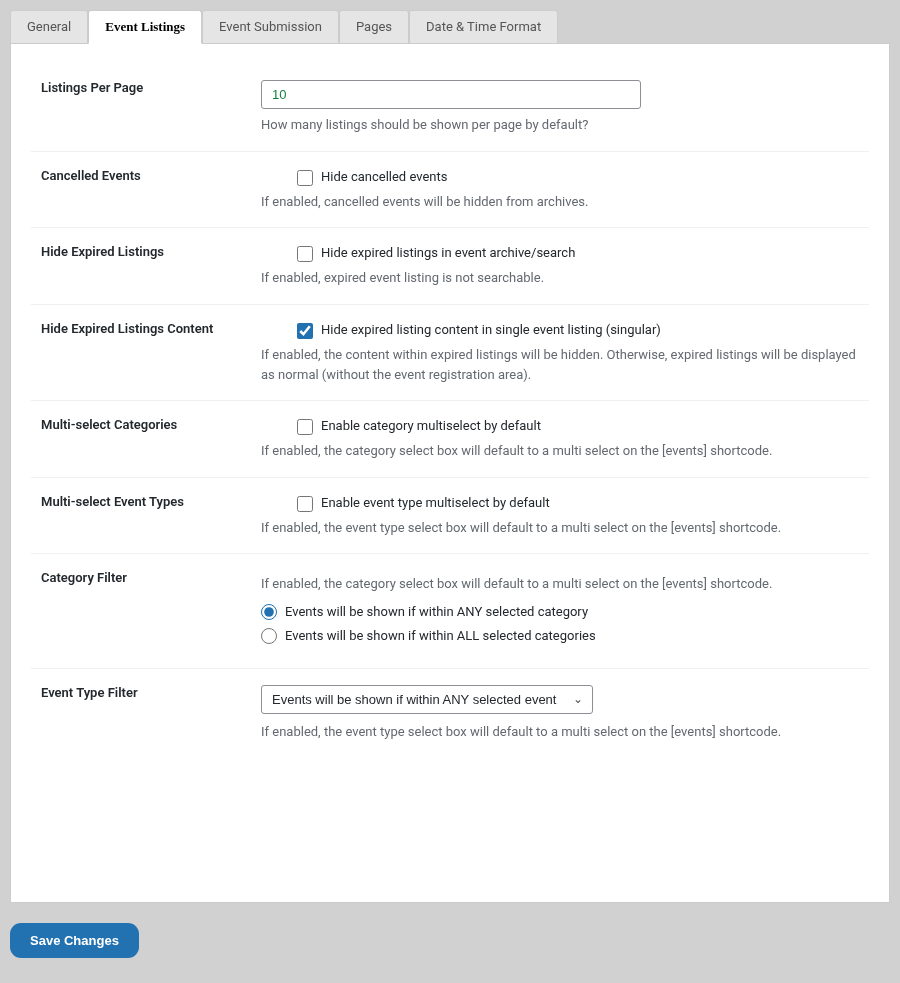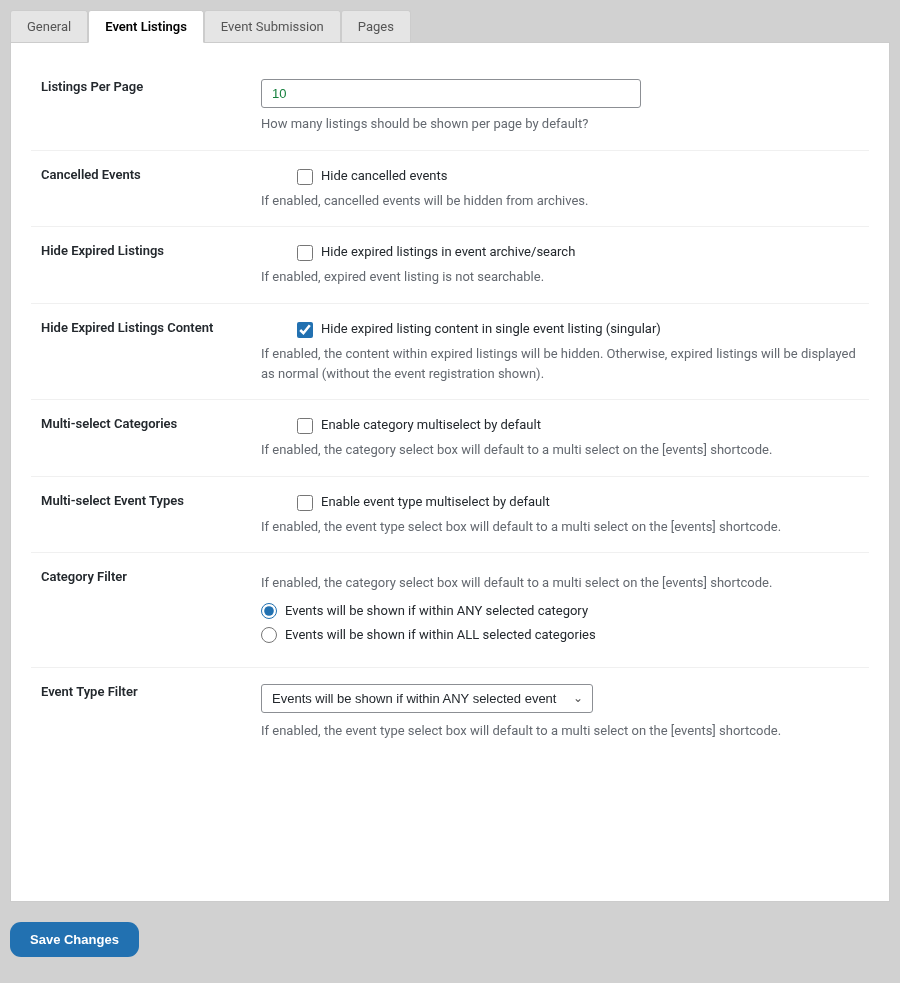--- a/index.html
+++ b/index.html
@@ -27,20 +27,21 @@
       border-radius: 3px 3px 0 0;
     }
     .tab.active {
       background: #fff;
       color: #000;
       border-color: #ccc;
       border-bottom: 1px solid #fff;
       margin-bottom: -1px;
       z-index: 2;
       font-weight: 600;
+      font-family: Liberation Serif, serif;
     }
     .panel {
       background: #fff;
       border: 1px solid #ccc;
       padding: 20px 20px 30px 20px;
       min-height: 860px;
     }
     .settings-table {
       width: 100%;
       border-collapse: collapse;
@@ -160,20 +161,21 @@
     }
   </style>
 </head>
 <body>
 
 <div class="tabs">
   <div class="tab">General</div>
   <div class="tab active">Event Listings</div>
   <div class="tab">Event Submission</div>
   <div class="tab">Pages</div>
+  <div class="tab">Date &amp; Time Format</div>
 </div>
 
 <div class="panel">
   <table class="settings-table">
     <tbody>
 
       <tr>
         <td class="label-cell">
           <span>Listings Per Page</span>
         </td>
@@ -211,21 +213,21 @@
 
       <tr>
         <td class="label-cell">
           <span>Hide Expired Listings Content</span>
         </td>
         <td class="field-cell">
           <div class="checkbox-row">
             <input type="checkbox" id="hide-expired-content" checked="" style="">
             <label for="hide-expired-content">Hide expired listing content in single event listing (singular)</label>
           </div>
-          <div class="hint">If enabled, the content within expired listings will be hidden. Otherwise, expired listings will be displayed as normal (without the event registration shown).</div>
+          <div class="hint">If enabled, the content within expired listings will be hidden. Otherwise, expired listings will be displayed as normal (without the event registration area).</div>
         </td>
       </tr>
 
       <tr>
         <td class="label-cell">
           <span>Multi-select Categories</span>
         </td>
         <td class="field-cell">
           <div class="checkbox-row">
             <input type="checkbox" id="multi-select-categories" style="">

